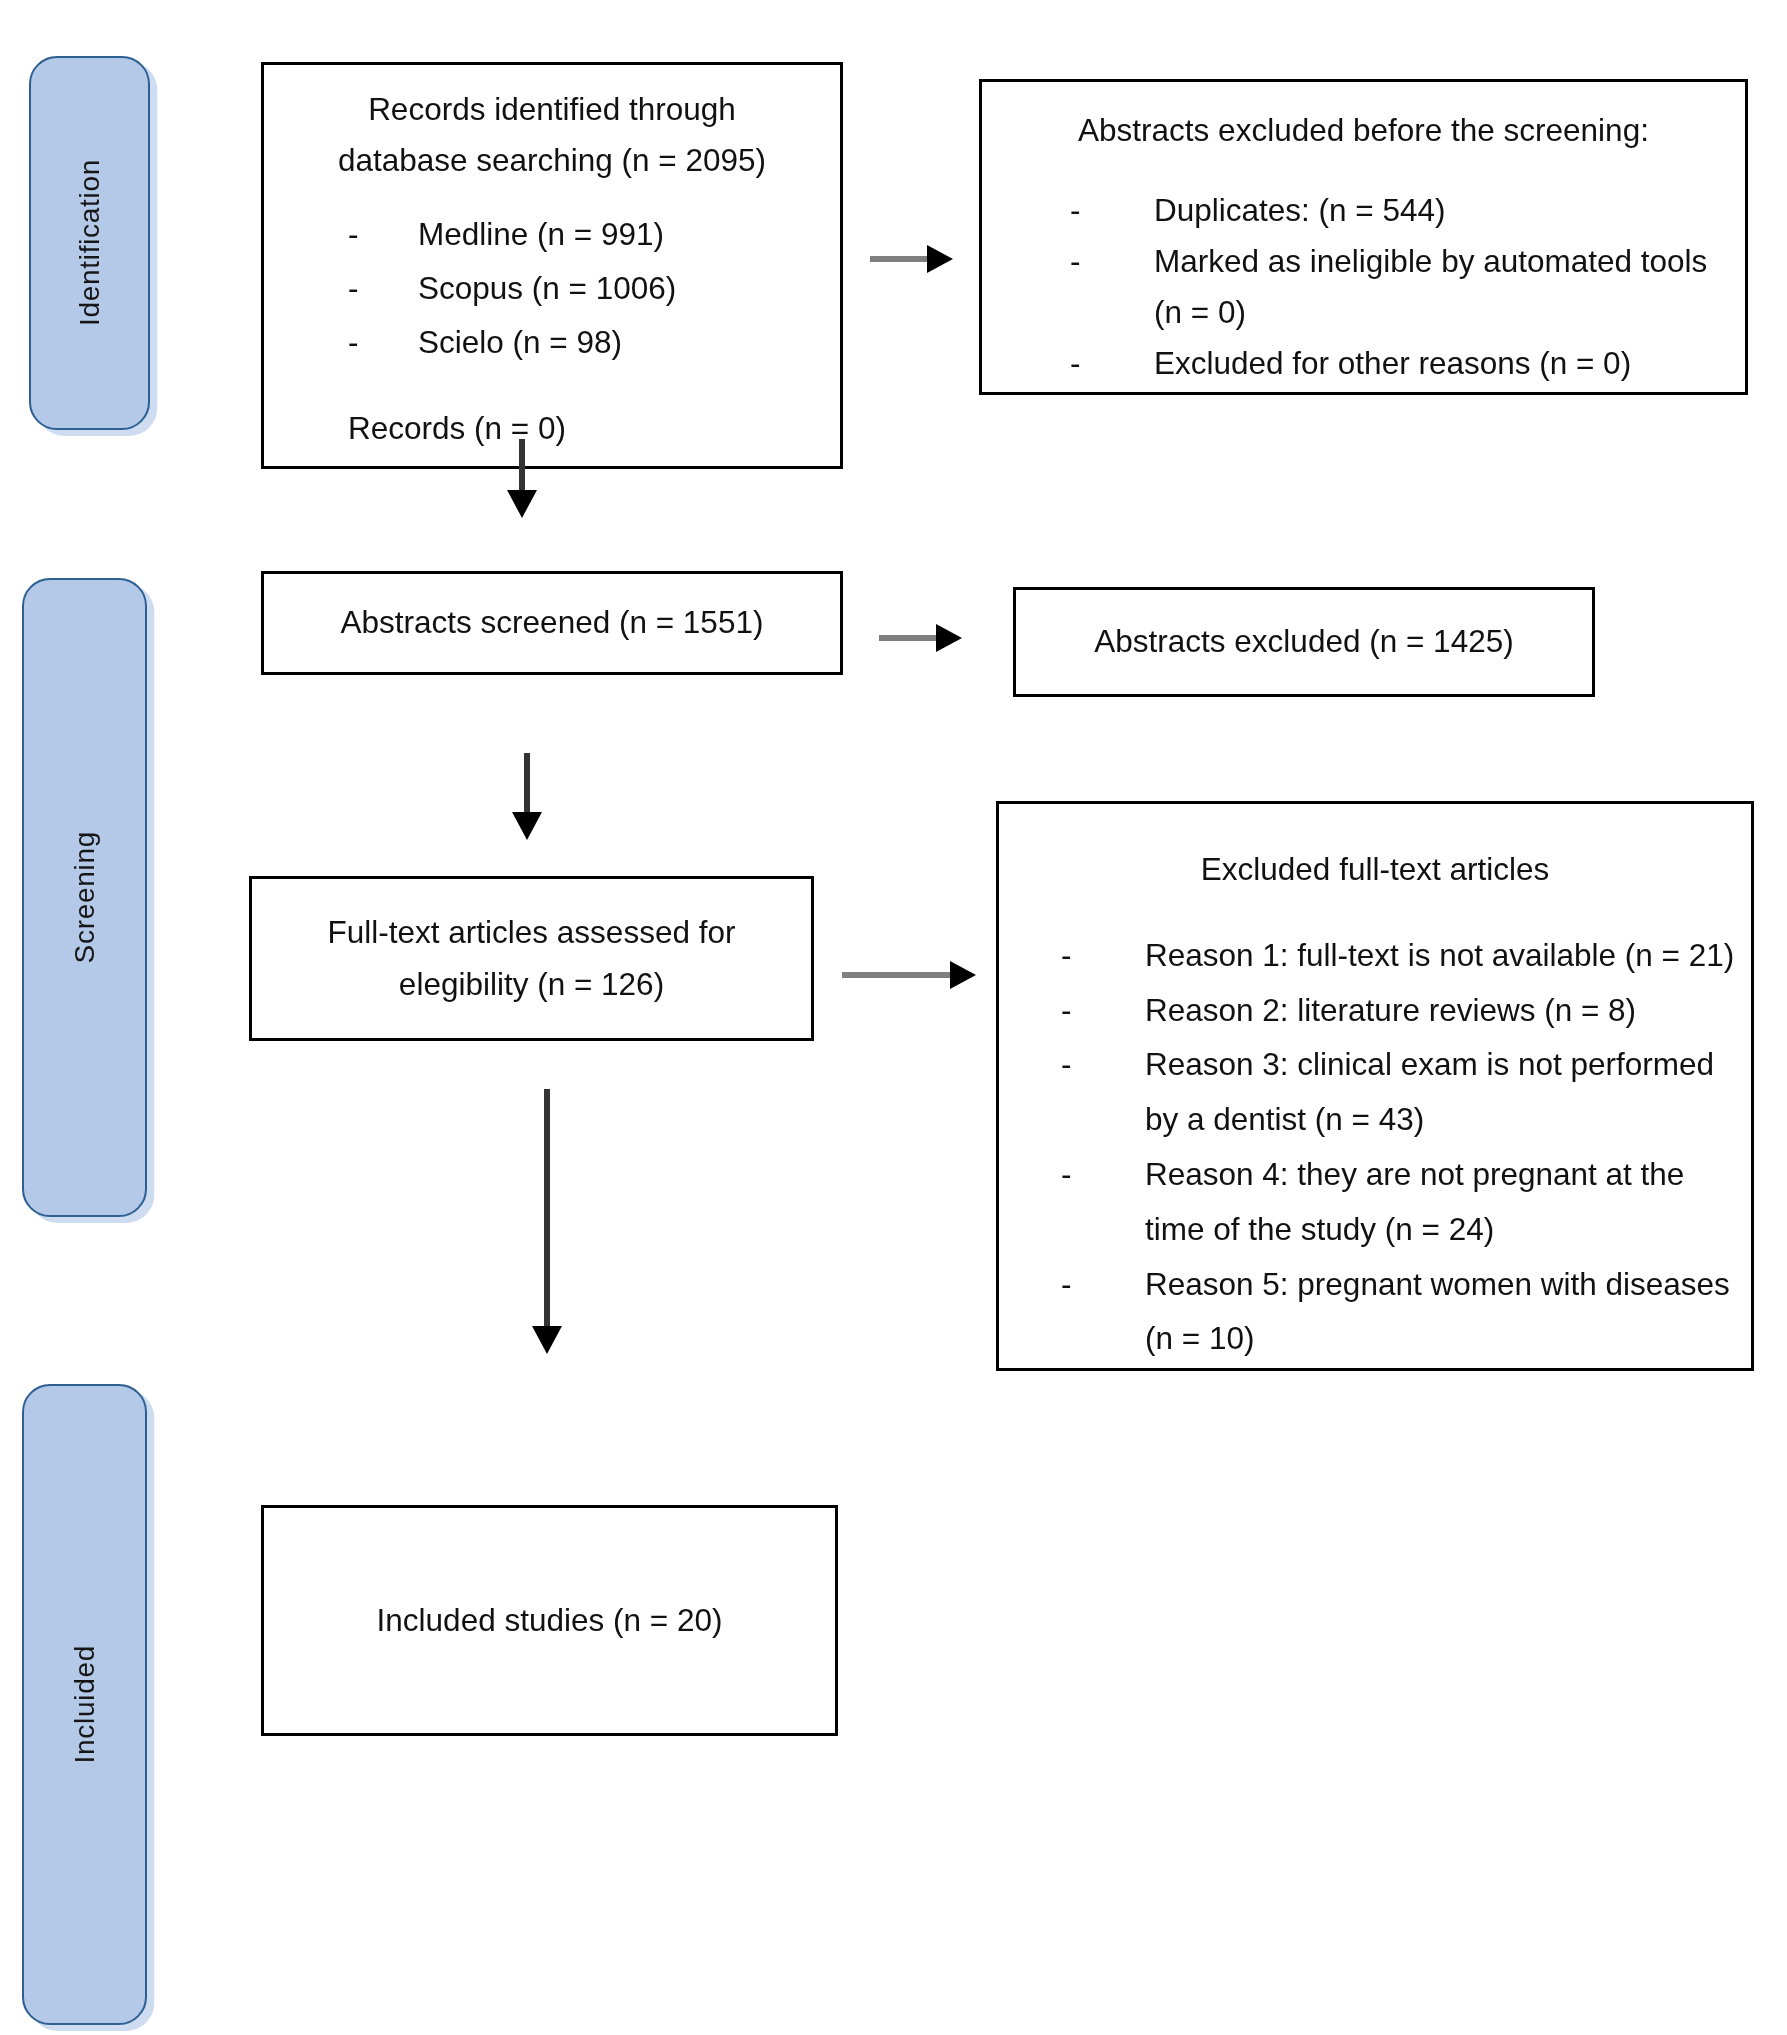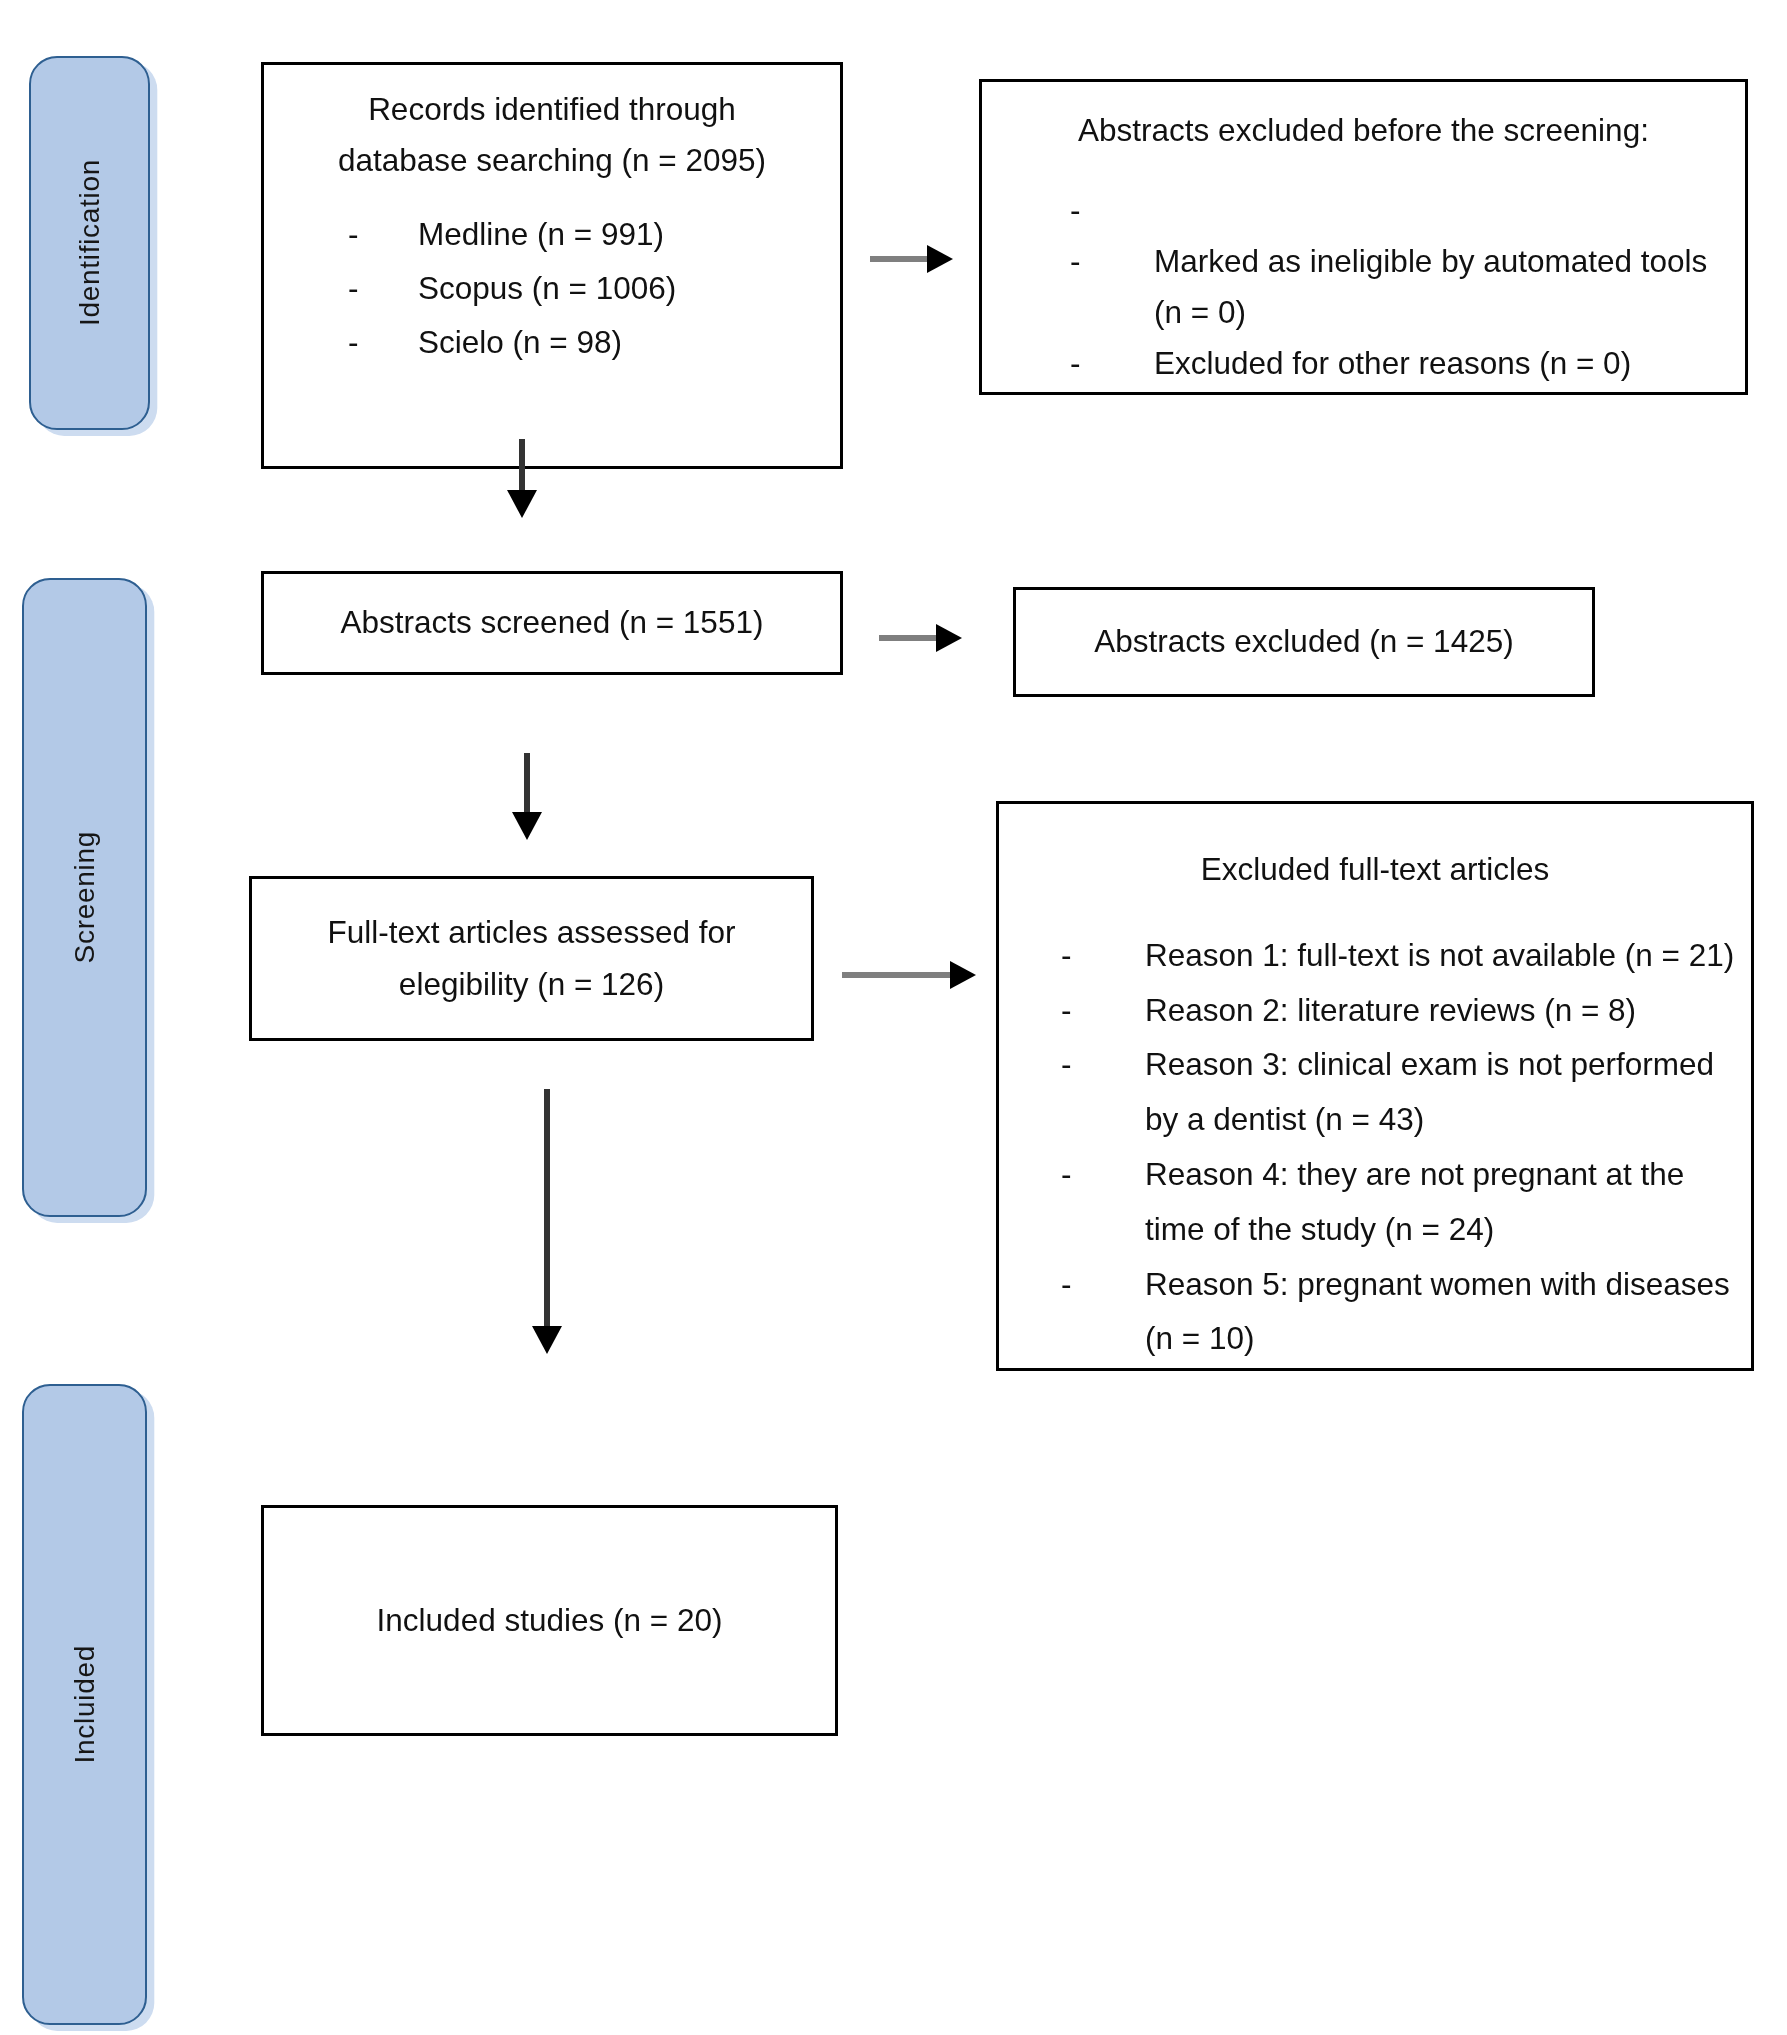--- a/index.html
+++ b/index.html
@@ -150,27 +150,29 @@
       </div>
       <div class="bullet">
         <span class="dash">-</span>
         <span class="btext">Scopus (n = 1006)</span>
       </div>
       <div class="bullet">
         <span class="dash">-</span>
         <span class="btext">Scielo (n = 98)</span>
       </div>
     </div>
+    <div class="footer">Records (n = 0)</div>
   </div>
 
   <div class="fbox" id="box-excl-before" style="left:979px; top:79px; width:769px; height:316px;">
     <div class="title">Abstracts excluded before the screening:</div>
     <div class="bullet-list">
       <div class="bullet">
         <span class="dash">-</span>
+        <span class="btext">Duplicates: (n = 544)</span>
       </div>
       <div class="bullet">
         <span class="dash">-</span>
         <span class="btext">Marked as ineligible by automated tools (n = 0)</span>
       </div>
       <div class="bullet">
         <span class="dash">-</span>
         <span class="btext">Excluded for other reasons (n = 0)</span>
       </div>
     </div>

